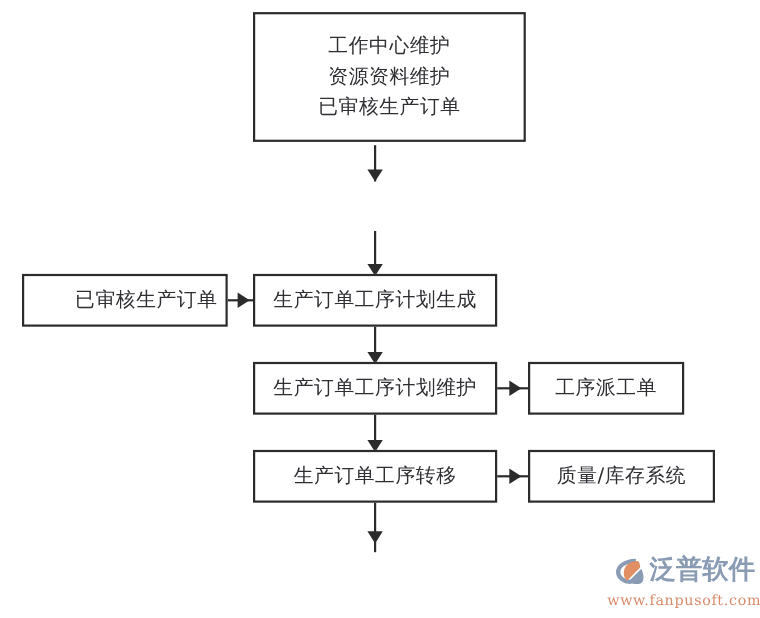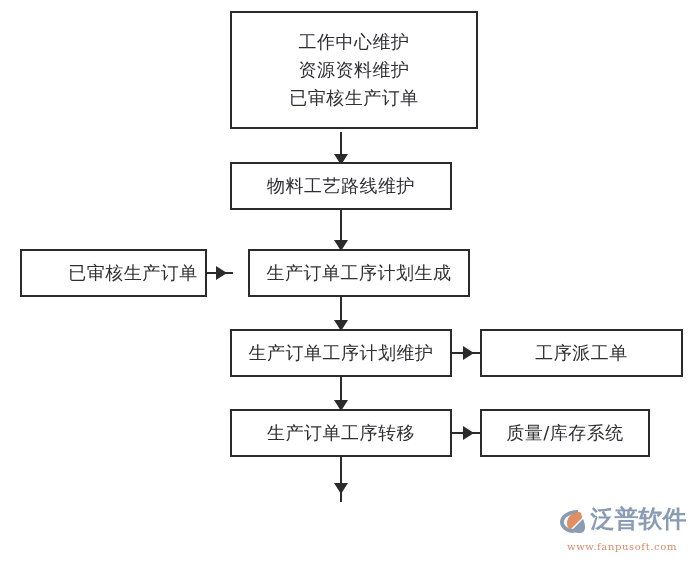--- a/index.html
+++ b/index.html
@@ -33,23 +33,23 @@
     white-space: nowrap;
   }
   .node .line {
     display: block;
   }
 
   
   #node-basedata   { left: 230px; top: 11px;  width: 248px; height: 118px; }
   #node-routing    { left: 230px; top: 162px; width: 222px; height: 48px;  }
   #node-approved   { left: 20px;  top: 249px; width: 187px; height: 48px; padding-left: 39px;  }
-  #node-gen        { left: 230px; top: 249px; width: 222px; height: 48px; margin-left: 18px;  }
+  #node-gen        { left: 230px; top: 249px; width: 222px; height: 48px;  }
   #node-maintain   { left: 230px; top: 329px; width: 222px; height: 48px;  }
-  #node-dispatch   { left: 480px; top: 329px; width: 203px; height: 48px;  }
+  #node-dispatch   { left: 480px; top: 329px; width: 142px; height: 48px;  }
   #node-transfer   { left: 230px; top: 409px; width: 222px; height: 48px; text-align: center;  }
   #node-qc         { left: 480px; top: 409px; width: 170px; height: 48px;  }
   #node-report     { left: 230px; top: 492px; width: 222px; height: 48px;  }
 
   
   .conn {
     position: absolute;
     pointer-events: none;
   }
   .conn-v {
@@ -126,44 +126,41 @@
   #wm-text {
     color: #8a9bb4;
     font-size: 24px;
     font-weight: bold;
     letter-spacing: 0px;
     line-height: 1;
     white-space: nowrap;
   }
   #wm-url {
     color: #d98a6a;
-    font-size: 10px;
+    font-size: 13px;
     letter-spacing: 0.6px;
     font-family: "DejaVu Serif", "Liberation Serif", serif;
     margin-top: 2px;
     white-space: nowrap;
   }
 </style>
 </head>
 <body>
 
 <div id="canvas">
 
   <div class="node" id="node-basedata">
     <span class="line">工作中心维护</span>
     <span class="line">资源资料维护</span>
     <span class="line">已审核生产订单</span>
   </div>
 
   <div class="conn conn-v" id="c1"></div>
   <div class="arrow-down" id="a1"></div>
 
-  <div class="node" id="node-routing">
-    <span class="line">物料工艺路线维护</span>
-  </div>
 
   <div class="conn conn-v" id="c2"></div>
   <div class="arrow-down" id="a2"></div>
 
   <div class="node" id="node-approved">
     <span class="line">已审核生产订单</span>
   </div>
 
   <div class="conn conn-h" id="ch1"></div>
   <div class="arrow-right" id="ah1"></div>

